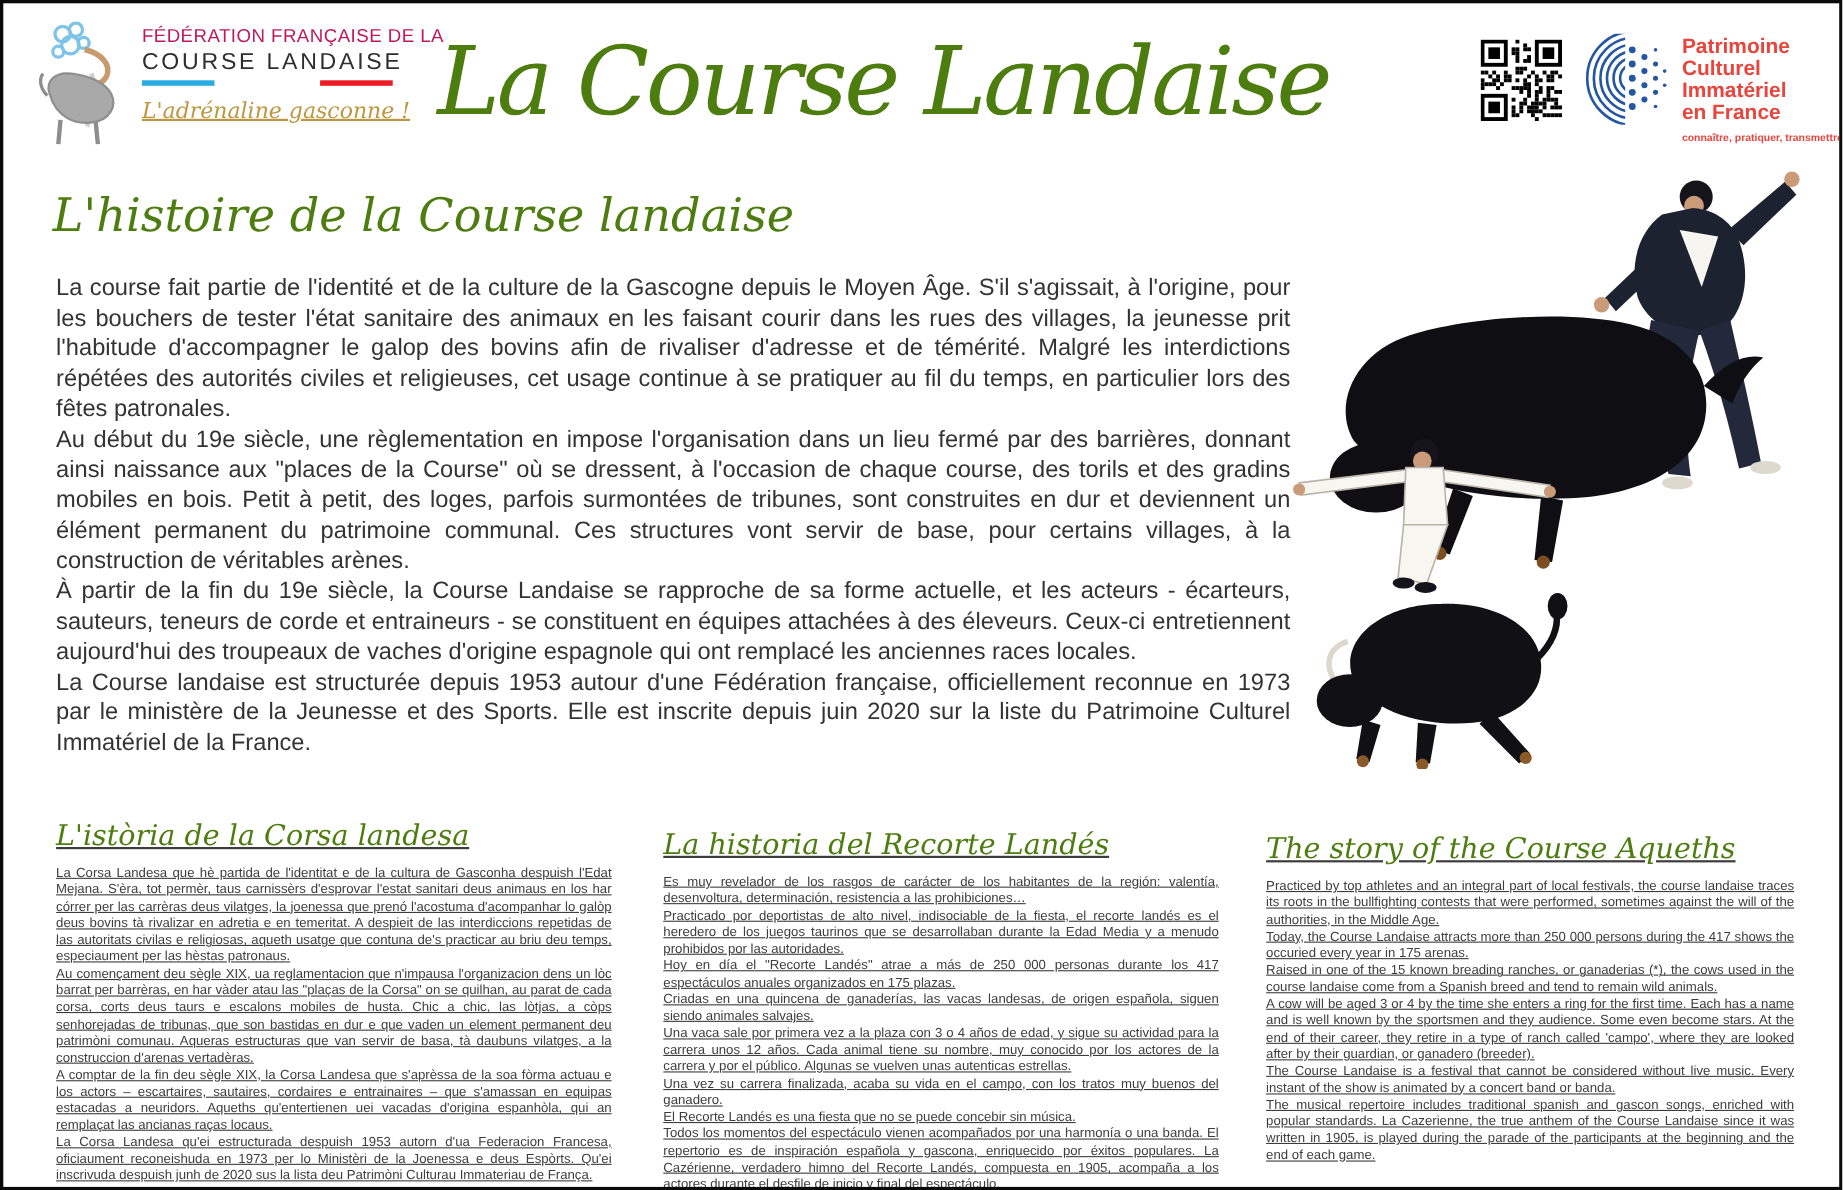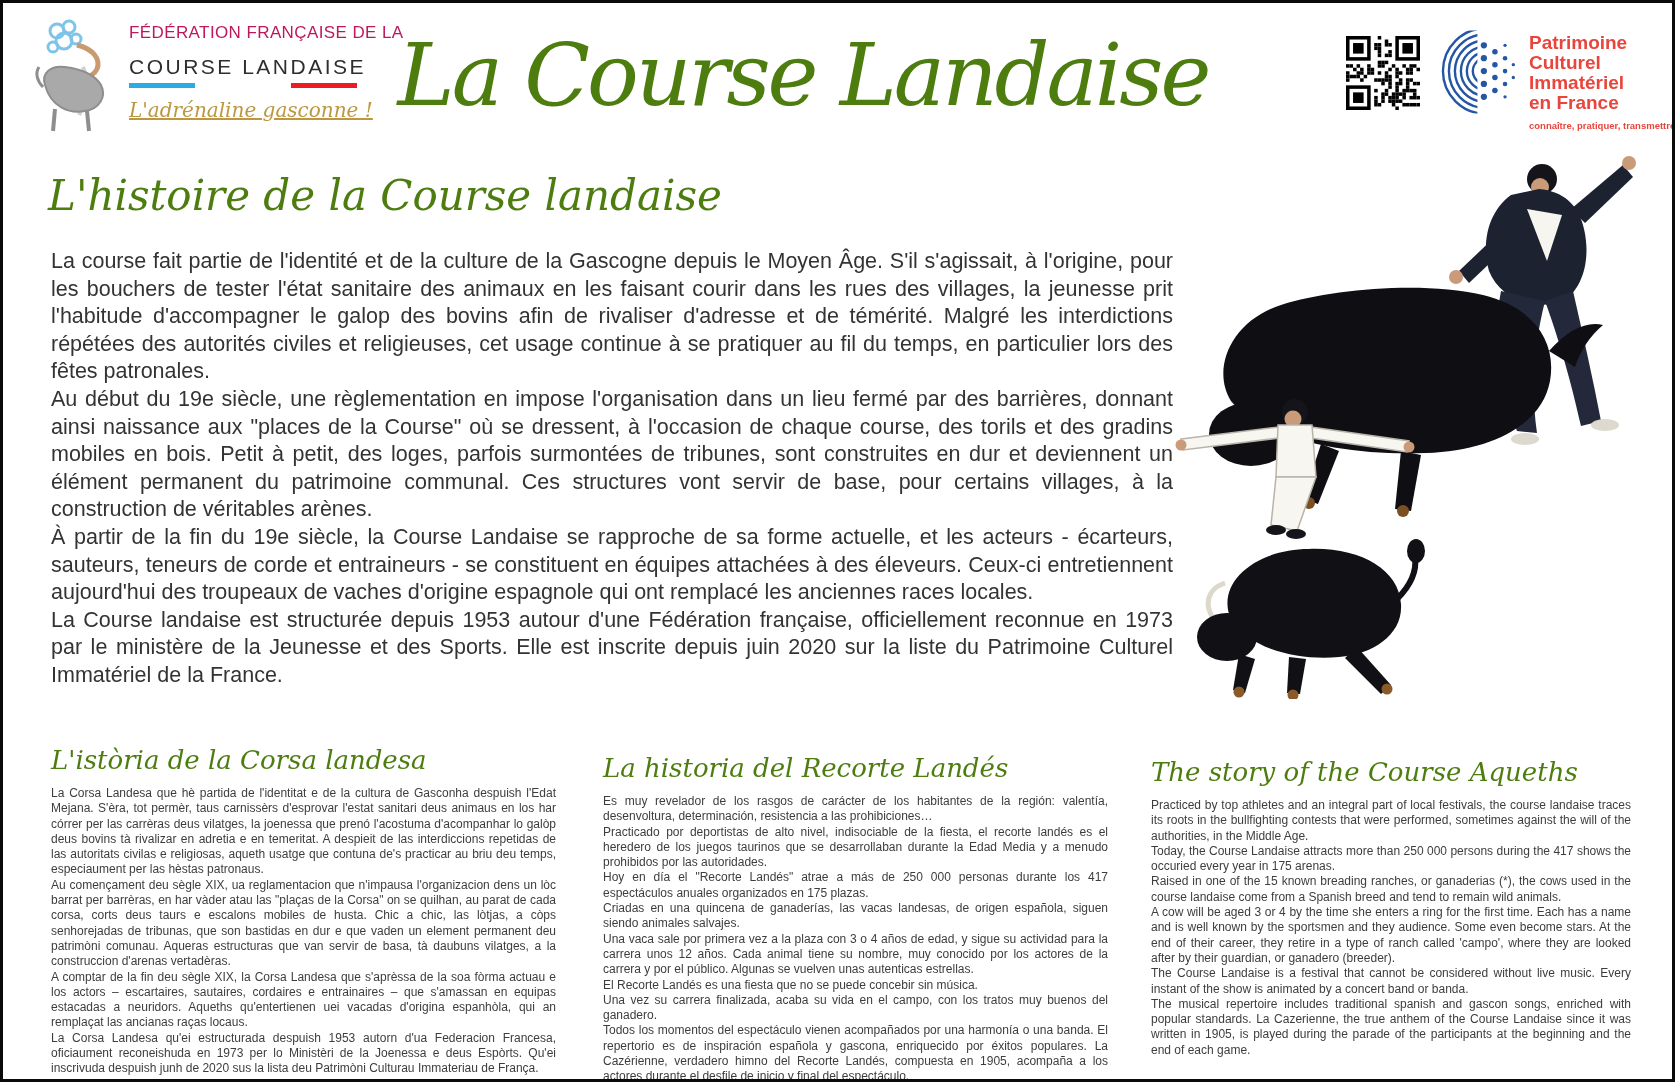--- a/index.html
+++ b/index.html
@@ -5,41 +5,41 @@
   html,body{margin:0;padding:0;background:#fff;}
   .page{position:relative;width:1675px;height:1082px;background:#fff;border:3px solid #0a0a0a;
         box-sizing:border-box;overflow:hidden;font-family:"Liberation Sans",sans-serif;color:#333;}
   .script{font-family:"DejaVu Serif",serif;font-style:italic;font-weight:400;color:#4d7c0f;}
 
   
   .fed-logo{position:absolute;left:28px;top:12px;width:330px;height:130px;display:flex;align-items:flex-start;}
   .fed-logo svg{flex:0 0 auto;}
   .fed-text{margin-left:6px;padding-top:8px;}
   .fed-line1{font-size:17px;color:#be185d;letter-spacing:.4px;white-space:nowrap;}
-  .fed-line2{font-size:21px;color:#2e2e2e;letter-spacing:2.5px;font-weight:500;white-space:nowrap;margin-top:12px;}
+  .fed-line2{font-size:21px;color:#2e2e2e;letter-spacing:2.5px;font-weight:500;white-space:nowrap;margin-top:2px;}
   .fed-bars{display:flex;justify-content:space-between;width:228px;margin-top:4px;}
   .bar{height:5px;width:66px;}
   .fed-tagline{font-family:"DejaVu Serif",serif;font-style:italic;font-size:20px;color:#bd9740;margin-top:10px;white-space:nowrap;text-decoration:underline;}
 
   .main-title{position:absolute;left:360px;top:2px;width:880px;text-align:center;
               font-size:86px;letter-spacing:-3px;line-height:140px;}
 
   .qr{position:absolute;left:1343px;top:33px;width:74px;height:74px;background:#fff;}
   .pci{position:absolute;left:1422px;top:24px;display:flex;align-items:flex-start;}
   .pci-text{margin-left:12px;padding-top:6px;}
   .pci-line{font-size:19px;font-weight:bold;color:#e8453c;line-height:20px;white-space:nowrap;}
   .pci-sub{font-size:9.5px;font-weight:bold;color:#e8453c;margin-top:7px;white-space:nowrap;}
 
   
   .section-heading{position:absolute;left:45px;top:168px;font-size:42px;white-space:nowrap;}
   .main-text{position:absolute;left:48px;top:245px;width:1122px;font-size:21.5px;line-height:27.6px;color:#333;}
   .main-text p{margin:0;text-align:justify;}
 
   
-  .col{position:absolute;color:#3d3d3d;}
+  .col{position:absolute;color:#3d3d3d;text-decoration:underline;}
   .col .col-heading{font-size:26px;white-space:nowrap;margin-bottom:11px;}
   .col .col-body{font-size:12px;line-height:15.3px;}
   .col p{margin:0;text-align:justify;}
   .col1{left:48px;top:742px;width:505px;}
   .col2{left:600px;top:750px;width:505px;}
   .col3{left:1148px;top:754px;width:480px;}
 
   .illus{position:absolute;}
 </style>
 </head>
@@ -319,22 +319,22 @@
   </div>
 
   <div class="col col2">
     <div class="col-heading script">La historia del Recorte Landés</div>
     <div class="col-body">
       <p>Es muy revelador de los rasgos de carácter de los habitantes de la región: valentía, desenvoltura, determinación, resistencia a las prohibiciones…</p>
       <p>Practicado por deportistas de alto nivel, indisociable de la fiesta, el recorte landés es el heredero de los juegos taurinos que se desarrollaban durante la Edad Media y a menudo prohibidos por las autoridades.</p>
       <p>Hoy en día el "Recorte Landés" atrae a más de 250 000 personas durante los 417 espectáculos anuales organizados en 175 plazas.</p>
       <p>Criadas en una quincena de ganaderías, las vacas landesas, de origen española, siguen siendo animales salvajes.</p>
       <p>Una vaca sale por primera vez a la plaza con 3 o 4 años de edad, y sigue su actividad para la carrera unos 12 años. Cada animal tiene su nombre, muy conocido por los actores de la carrera y por el público. Algunas se vuelven unas autenticas estrellas.</p>
+      <p>Una vez su carrera finalizada, acaba su vida en el campo, con los tratos muy buenos del ganadero.</p>
       <p>El Recorte Landés es una fiesta que no se puede concebir sin música.</p>
-      <p>Una vez su carrera finalizada, acaba su vida en el campo, con los tratos muy buenos del ganadero.</p>
       <p>Todos los momentos del espectáculo vienen acompañados por una harmonía o una banda. El repertorio es de inspiración española y gascona, enriquecido por éxitos populares. La Cazérienne, verdadero himno del Recorte Landés, compuesta en 1905, acompaña a los actores durante el desfile de inicio y final del espectáculo.</p>
     </div>
   </div>
 
   <div class="col col3">
     <div class="col-heading script">The story of the Course Aqueths</div>
     <div class="col-body">
       <p>Practiced by top athletes and an integral part of local festivals, the course landaise traces its roots in the bullfighting contests that were performed, sometimes against the will of the authorities, in the Middle Age.</p>
       <p>Today, the Course Landaise attracts more than 250 000 persons during the 417 shows the occuried every year in 175 arenas.</p>
       <p>Raised in one of the 15 known breading ranches, or ganaderias (*), the cows used in the course landaise come from a Spanish breed and tend to remain wild animals.</p>

